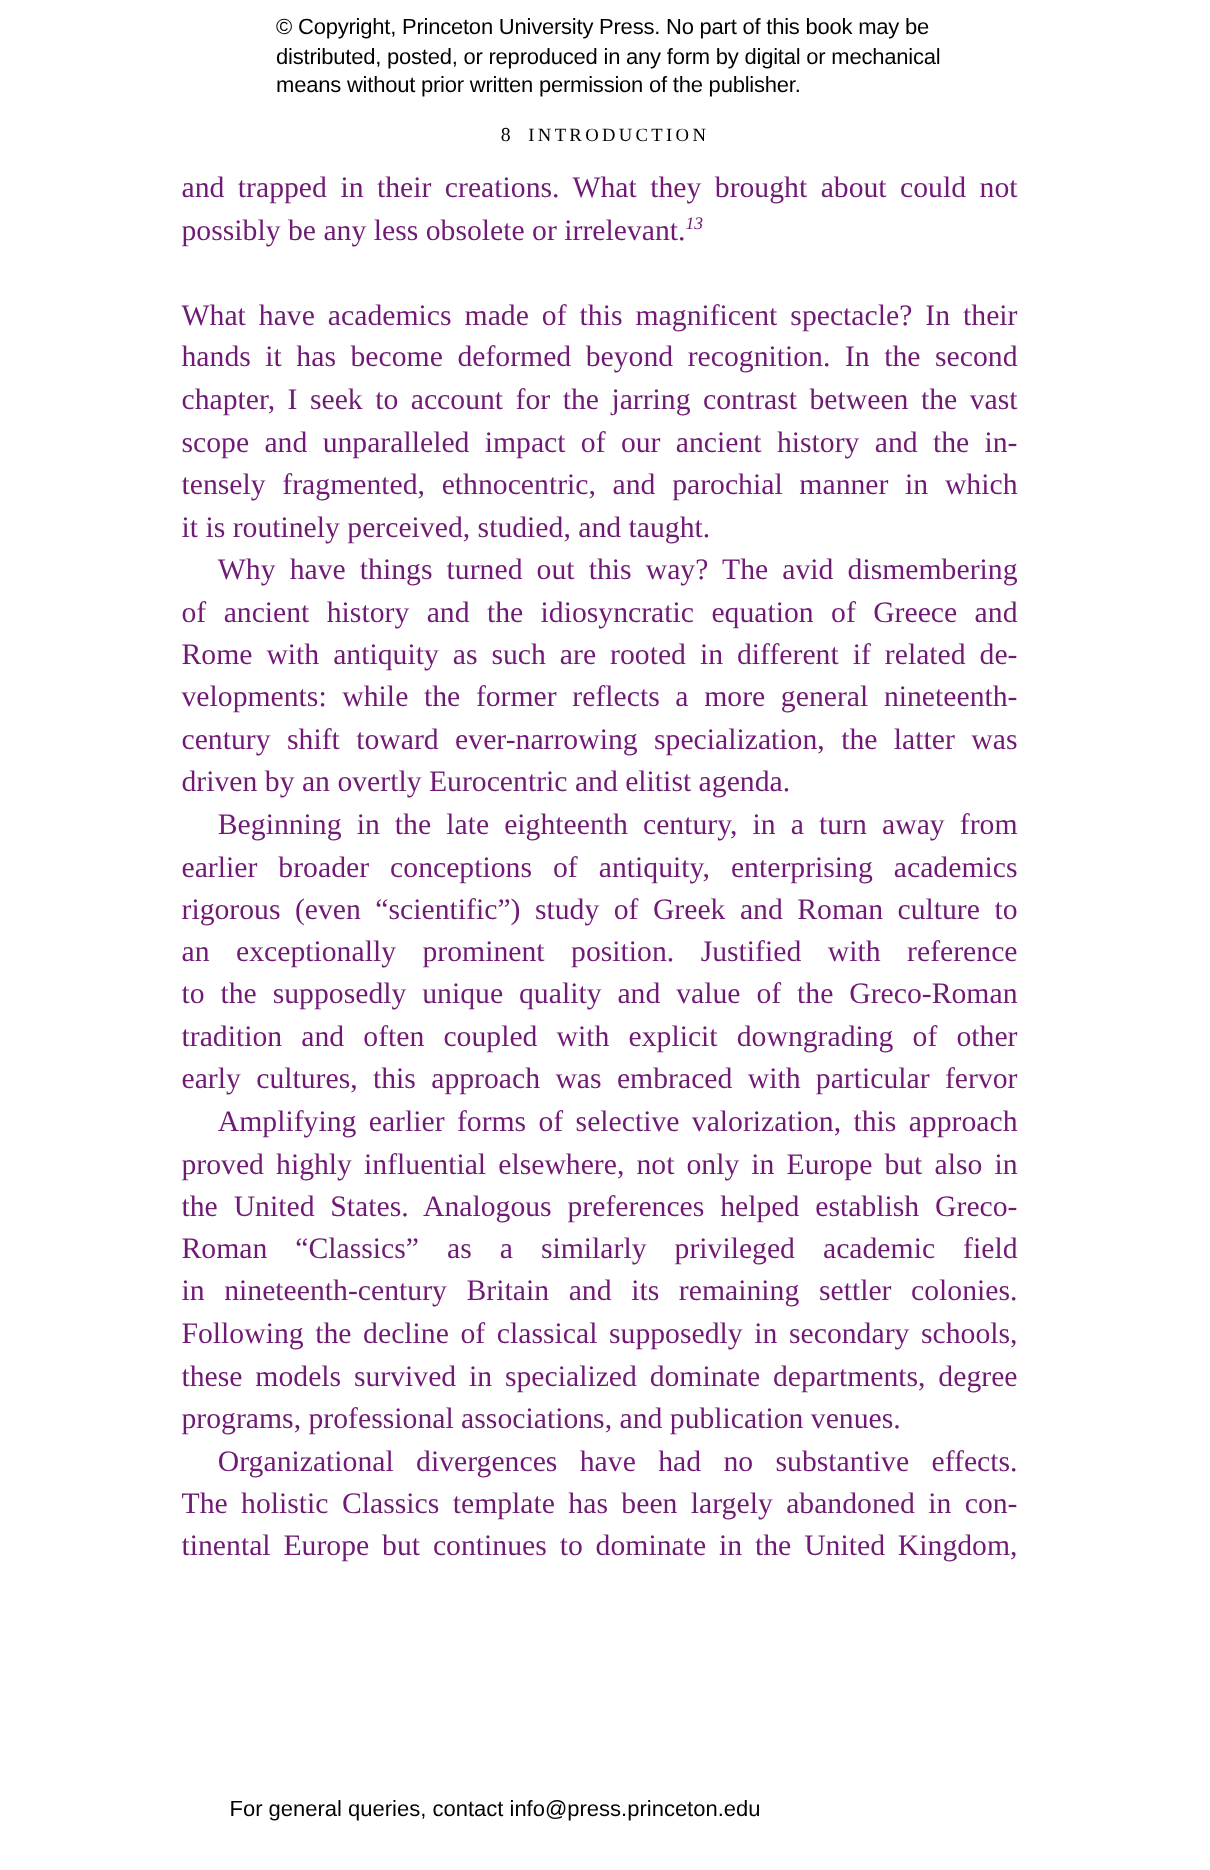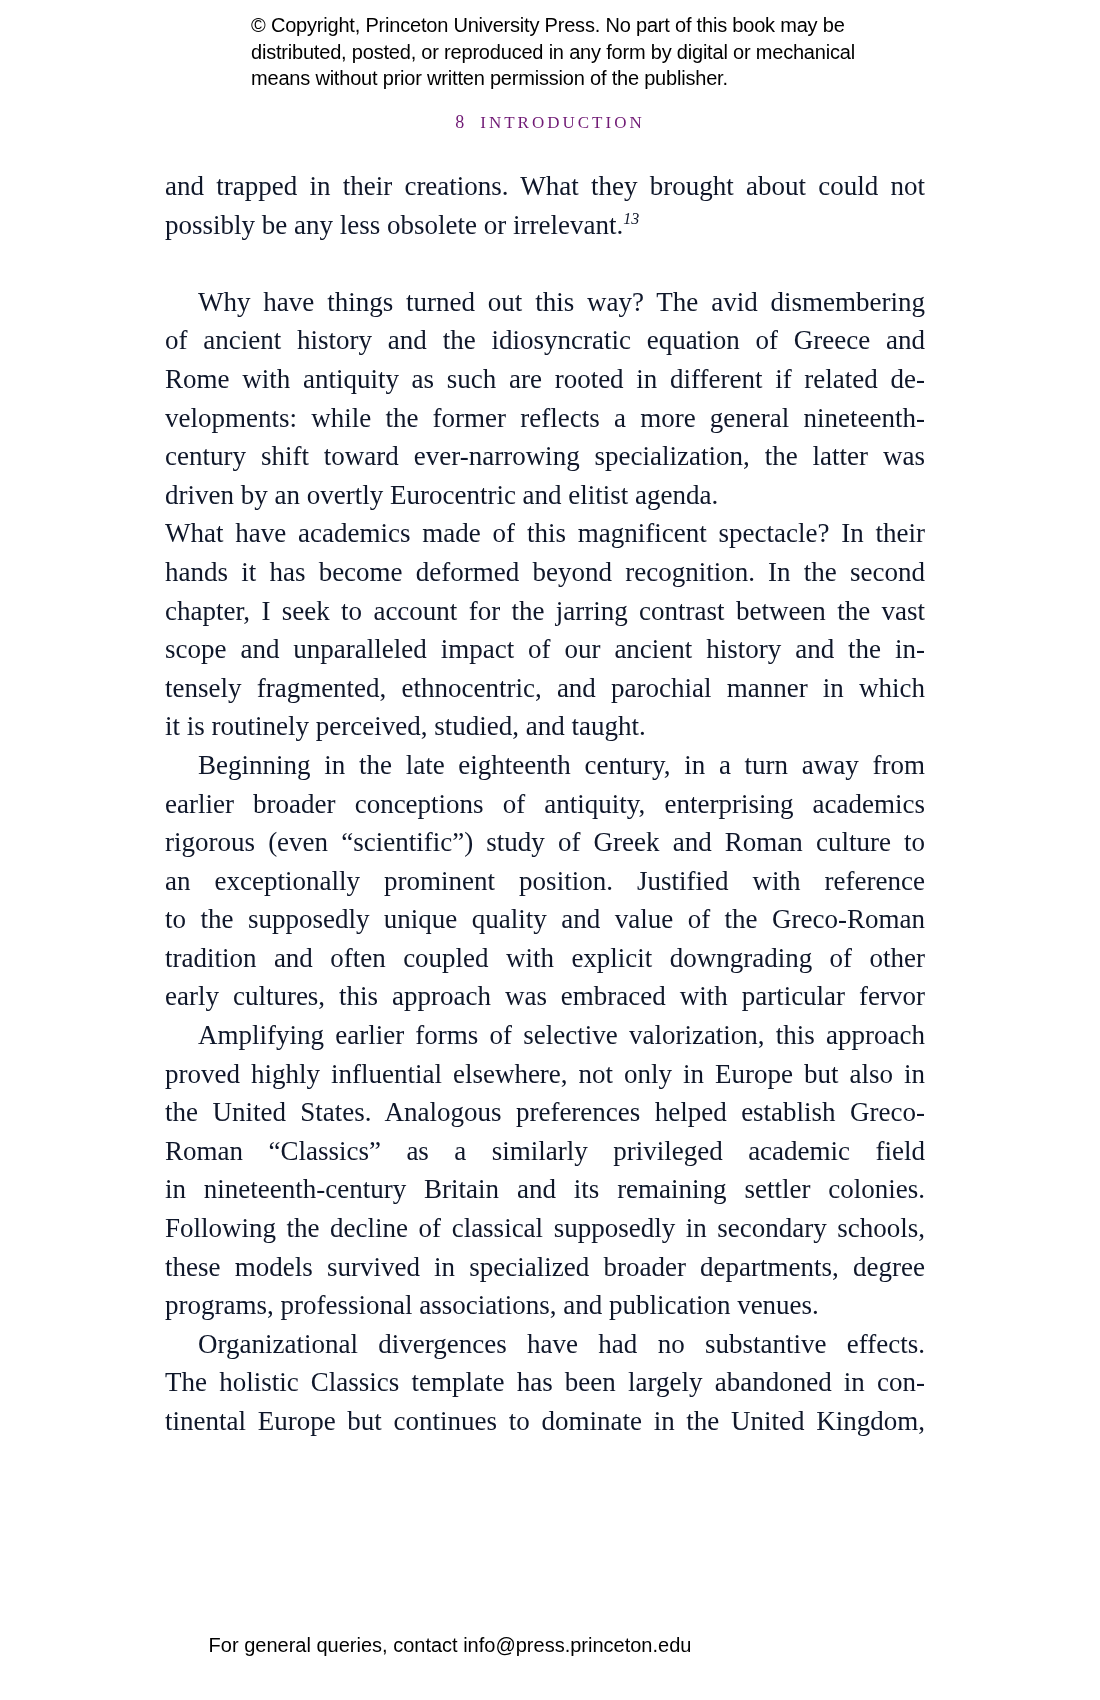--- a/index.html
+++ b/index.html
@@ -5,28 +5,28 @@
     html, body { margin: 0; padding: 0; background: #ffffff; }
     body { width: 1100px; height: 1700px; position: relative; overflow: hidden; }
     .copyright {
       position: absolute; left: 203px; top: 12px; width: 720px;
       font-family: "Liberation Sans", sans-serif; font-size: 20px; line-height: 26.5px;
       color: #000; font-stretch: condensed; letter-spacing: -0.2px;
     }
     .copyright div { white-space: nowrap; margin-left: 48px; }
     .running-head {
       position: absolute; left: 0; width: 1100px; top: 112px; text-align: center;
-      font-family: "Liberation Serif", serif; font-size: 17px; color: #701a75;
+      font-family: "Liberation Serif", serif; font-size: 17px; color: #000000;
       letter-spacing: 3px;
     }
     .running-head .num { margin-right: 16px; letter-spacing: 0; font-size: 18px; }
     .body-text {
-      position: absolute; left: 165px; top: 167px; width: 760px;
+      position: absolute; left: 165px; top: 151px; width: 760px;
       font-family: "Liberation Serif", serif; font-size: 27px; line-height: 38.6px;
-      color: #0f172a;
+      color: #701a75;
     }
     .line { white-space: nowrap; text-align: justify; text-align-last: justify; height: 38.6px; overflow: visible; }
     .line.last { text-align-last: left; }
     .line.indent { padding-left: 33px; }
     .gap { height: 38.6px; }
     sup { font-size: 16px; line-height: 0; vertical-align: 10px; font-style: italic; }
     .footer {
       position: absolute; left: 0; width: 900px; top: 1634px; text-align: center;
       font-family: "Liberation Sans", sans-serif; font-size: 20px; color: #000;
     }
@@ -46,55 +46,55 @@
 
 <div class="body-text">
   <div>
     <div class="line">and trapped in their creations. What they brought about could not</div>
     <div class="line last"><span>possibly be any less obsolete or irrelevant.</span><sup>13</sup></div>
   </div>
 
   <div class="gap"></div>
 
   <div>
+    <div class="line">What have academics made of this magnificent spectacle? In their</div>
+    <div class="line">hands it has become deformed beyond recognition. In the second</div>
+    <div class="line">chapter, I seek to account for the jarring contrast between the vast</div>
+    <div class="line">scope and unparalleled impact of our ancient history and the in-</div>
+    <div class="line">tensely fragmented, ethnocentric, and parochial manner in which</div>
+    <div class="line last">it is routinely perceived, studied, and taught.</div>
+  </div>
+
+  <div>
     <div class="line indent">Why have things turned out this way? The avid dismembering</div>
     <div class="line">of ancient history and the idiosyncratic equation of Greece and</div>
     <div class="line">Rome with antiquity as such are rooted in different if related de-</div>
     <div class="line">velopments: while the former reflects a more general nineteenth-</div>
     <div class="line">century shift toward ever-narrowing specialization, the latter was</div>
     <div class="line last">driven by an overtly Eurocentric and elitist agenda.</div>
-  </div>
-
-  <div>
-    <div class="line">What have academics made of this magnificent spectacle? In their</div>
-    <div class="line">hands it has become deformed beyond recognition. In the second</div>
-    <div class="line">chapter, I seek to account for the jarring contrast between the vast</div>
-    <div class="line">scope and unparalleled impact of our ancient history and the in-</div>
-    <div class="line">tensely fragmented, ethnocentric, and parochial manner in which</div>
-    <div class="line last">it is routinely perceived, studied, and taught.</div>
   </div>
 
   <div>
     <div class="line indent">Beginning in the late eighteenth century, in a turn away from</div>
     <div class="line">earlier broader conceptions of antiquity, enterprising academics</div>
     <div class="line">rigorous (even “scientific”) study of Greek and Roman culture to</div>
     <div class="line">an exceptionally prominent position. Justified with reference</div>
     <div class="line">to the supposedly unique quality and value of the Greco-Roman</div>
     <div class="line">tradition and often coupled with explicit downgrading of other</div>
     <div class="line">early cultures, this approach was embraced with particular fervor</div>
   </div>
 
   <div>
     <div class="line indent">Amplifying earlier forms of selective valorization, this approach</div>
     <div class="line">proved highly influential elsewhere, not only in Europe but also in</div>
     <div class="line">the United States. Analogous preferences helped establish Greco-</div>
     <div class="line">Roman “Classics” as a similarly privileged academic field</div>
     <div class="line">in nineteenth-century Britain and its remaining settler colonies.</div>
     <div class="line">Following the decline of classical supposedly in secondary schools,</div>
-    <div class="line">these models survived in specialized broader departments, degree</div>
+    <div class="line">these models survived in specialized dominate departments, degree</div>
     <div class="line last">programs, professional associations, and publication venues.</div>
   </div>
 
   <div>
     <div class="line indent">Organizational divergences have had no substantive effects.</div>
     <div class="line">The holistic Classics template has been largely abandoned in con-</div>
     <div class="line">tinental Europe but continues to dominate in the United Kingdom,</div>
   </div>
 </div>
 

